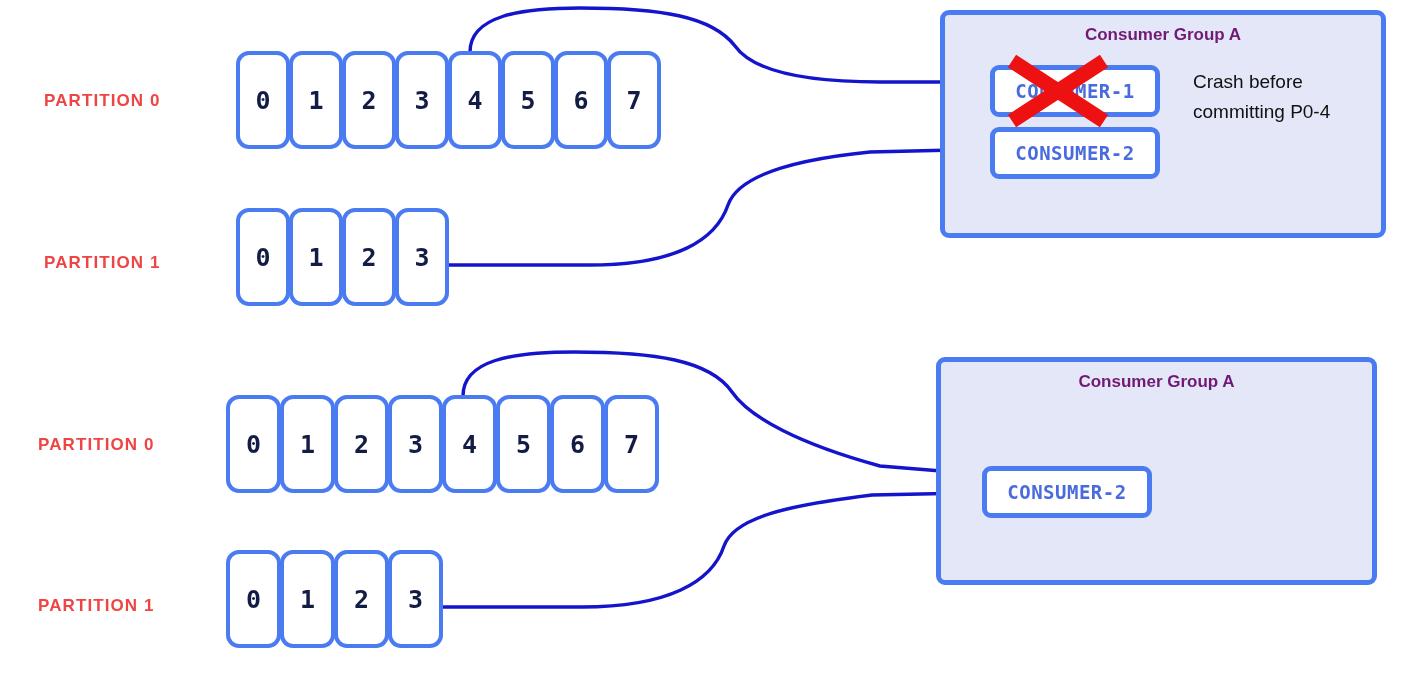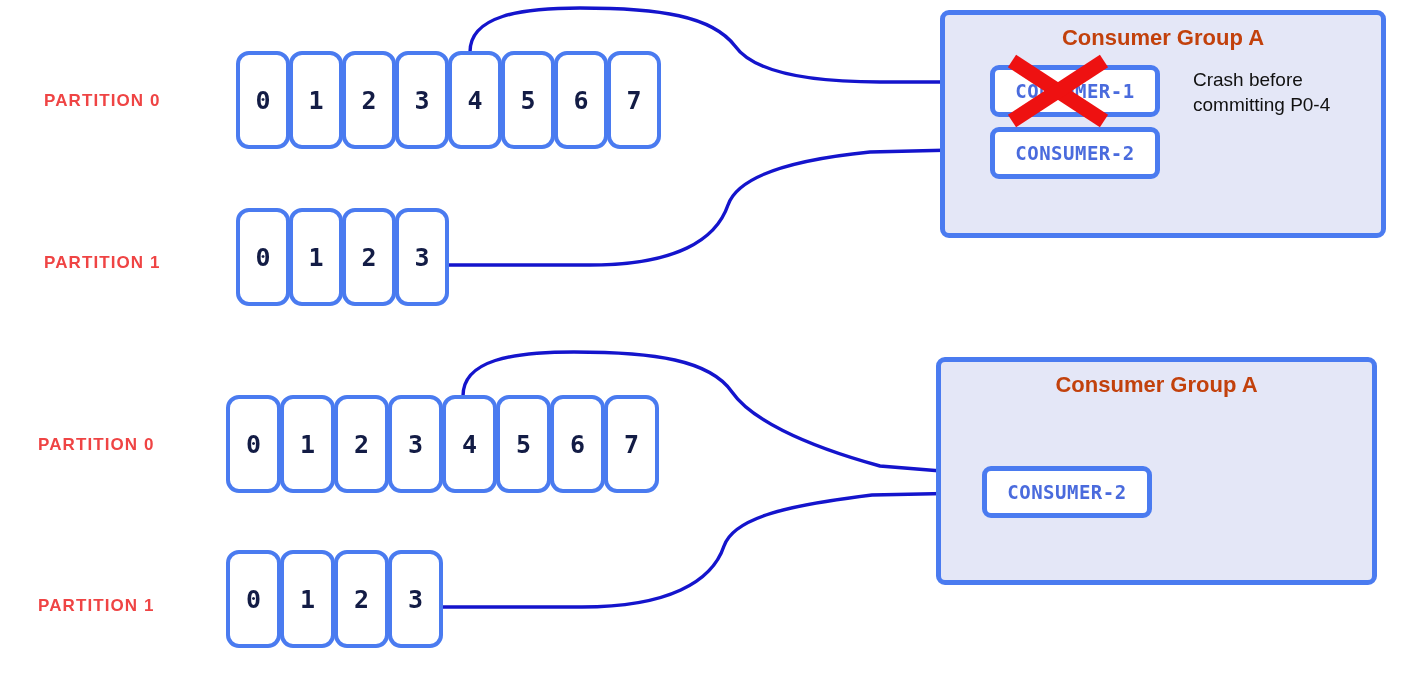--- a/index.html
+++ b/index.html
@@ -48,43 +48,43 @@
   .group-box {
     position: absolute;
     background: #e4e7f7;
     border: 5px solid #4a7bf0;
     border-radius: 9px;
   }
   .group-title {
     position: absolute;
     top: 10px; left: 0; right: 0;
     text-align: center;
-    color: #c2410c;
+    color: #701a75;
     font-weight: 700;
-    font-size: 22px;
+    font-size: 17px;
   }
   .consumer {
     position: absolute;
     background: #ffffff;
     border: 5px solid #4a7bf0;
     border-radius: 9px;
     display: flex;
     align-items: center;
     justify-content: center;
     color: #4a6bdd;
     font-family: "DejaVu Sans Mono", "Liberation Mono", monospace;
     font-weight: 700;
     font-size: 19px;
     letter-spacing: 0.5px;
   }
   .note {
     position: absolute;
     color: #111111;
     font-size: 19px;
-    line-height: 25px;
+    line-height: 30px;
     white-space: pre;
   }
 
   
   .cross { position: absolute; pointer-events: none; }
 </style>
 </head>
 <body>
 
 <div id="stage">

